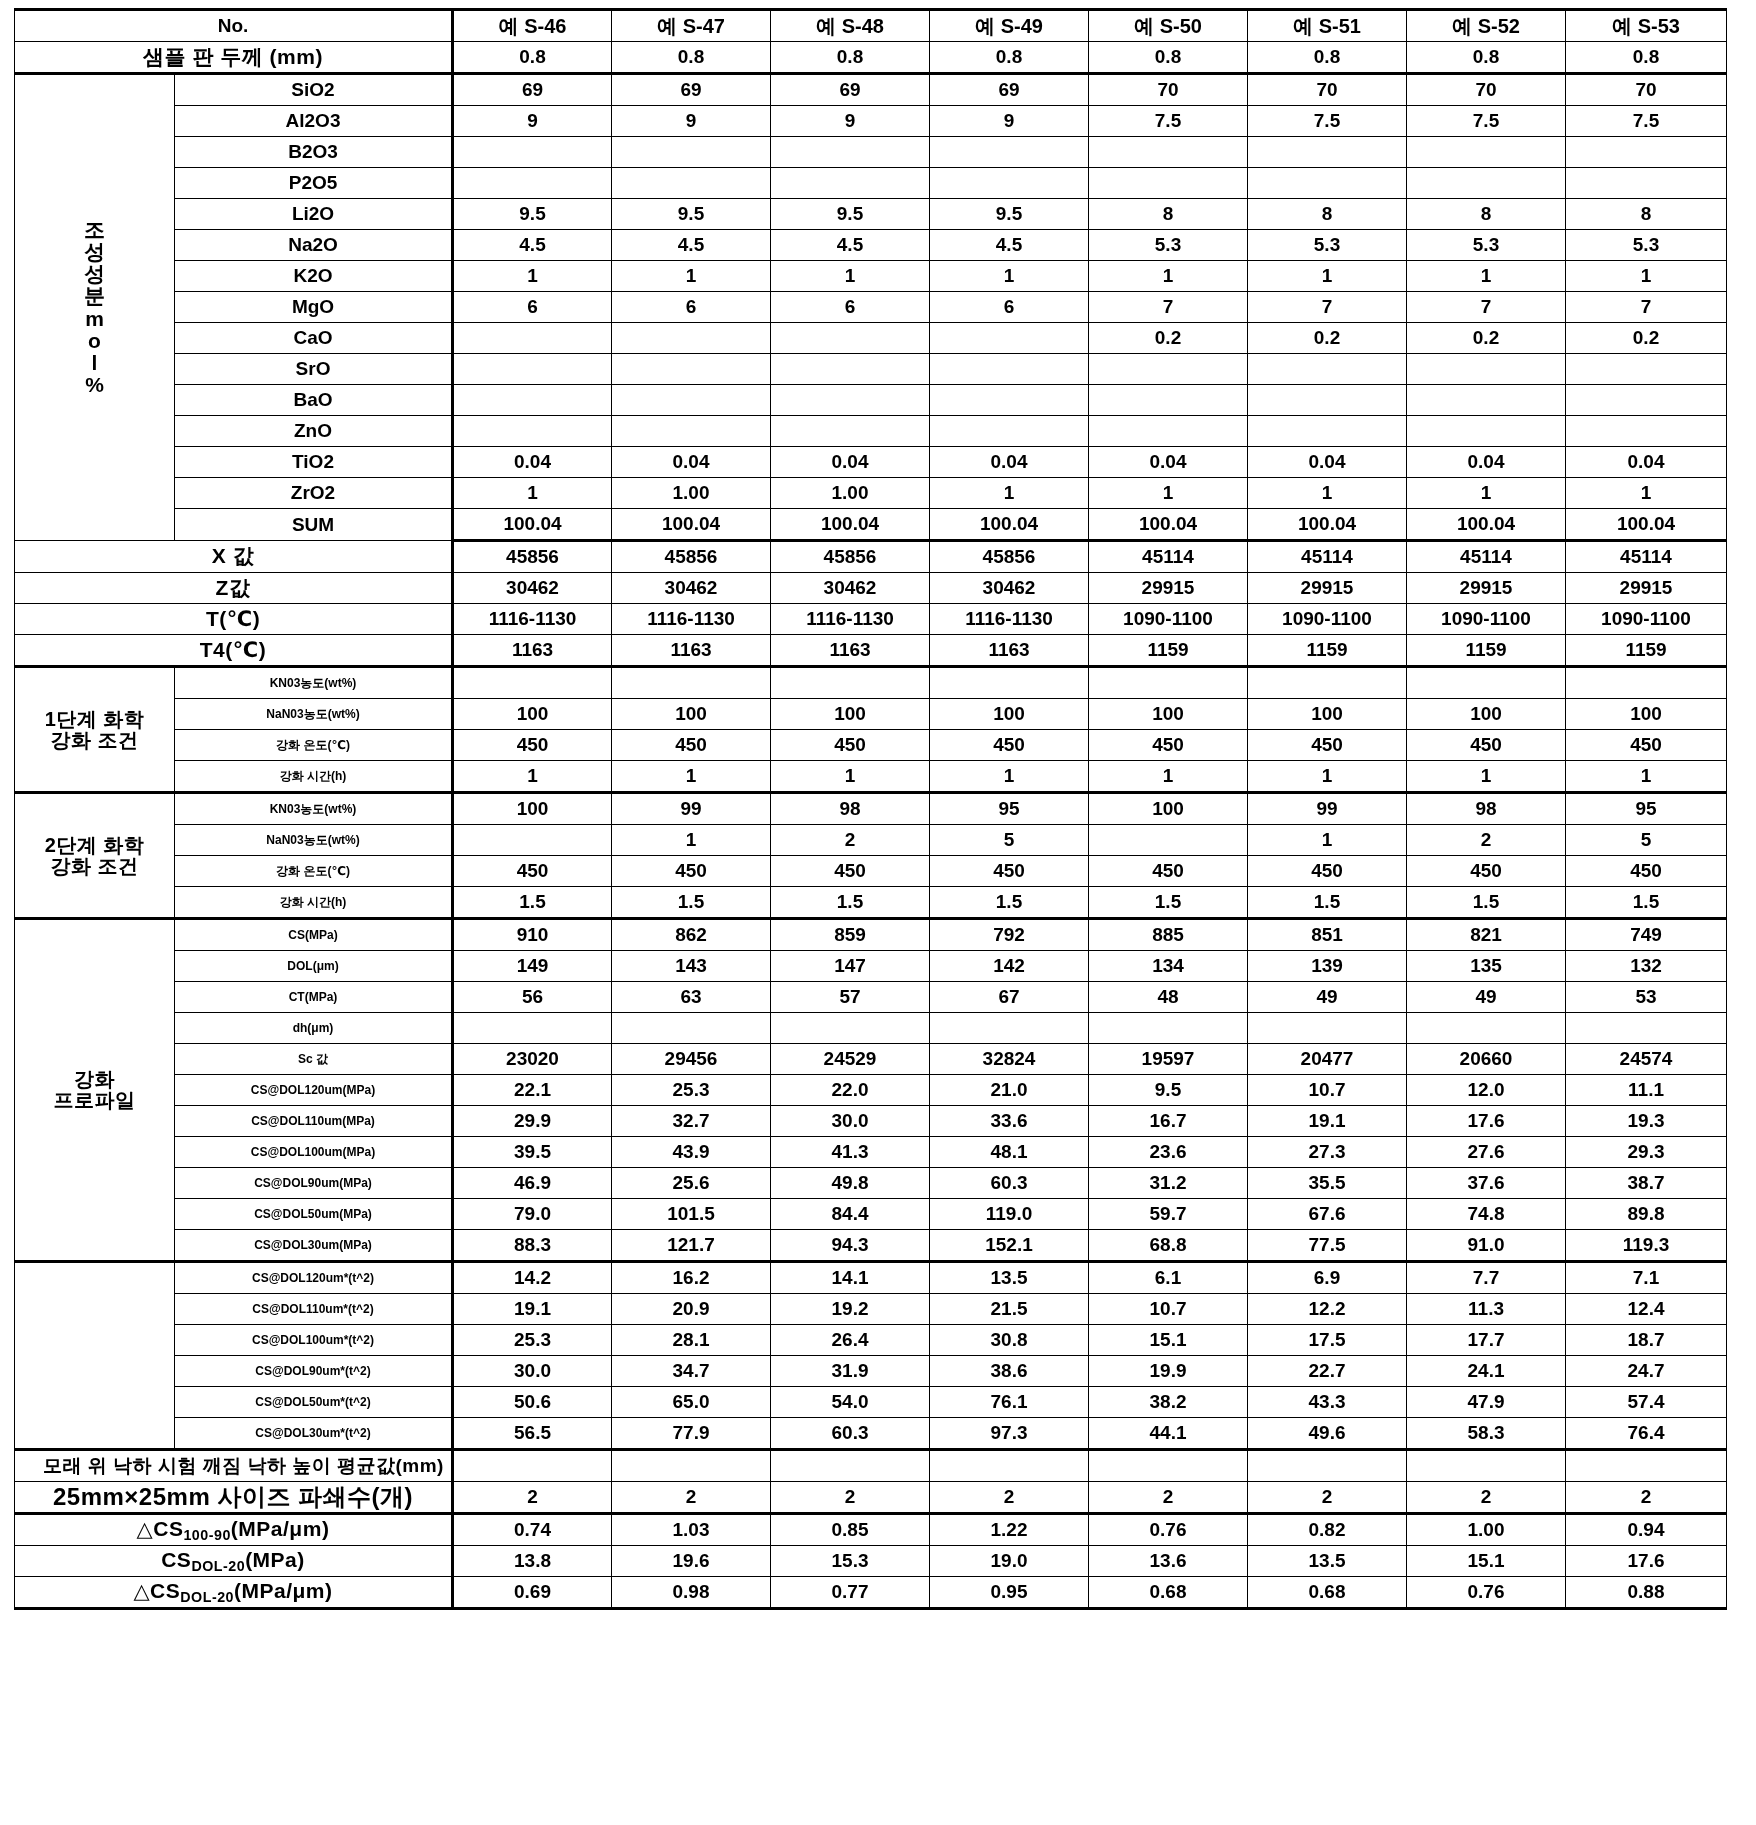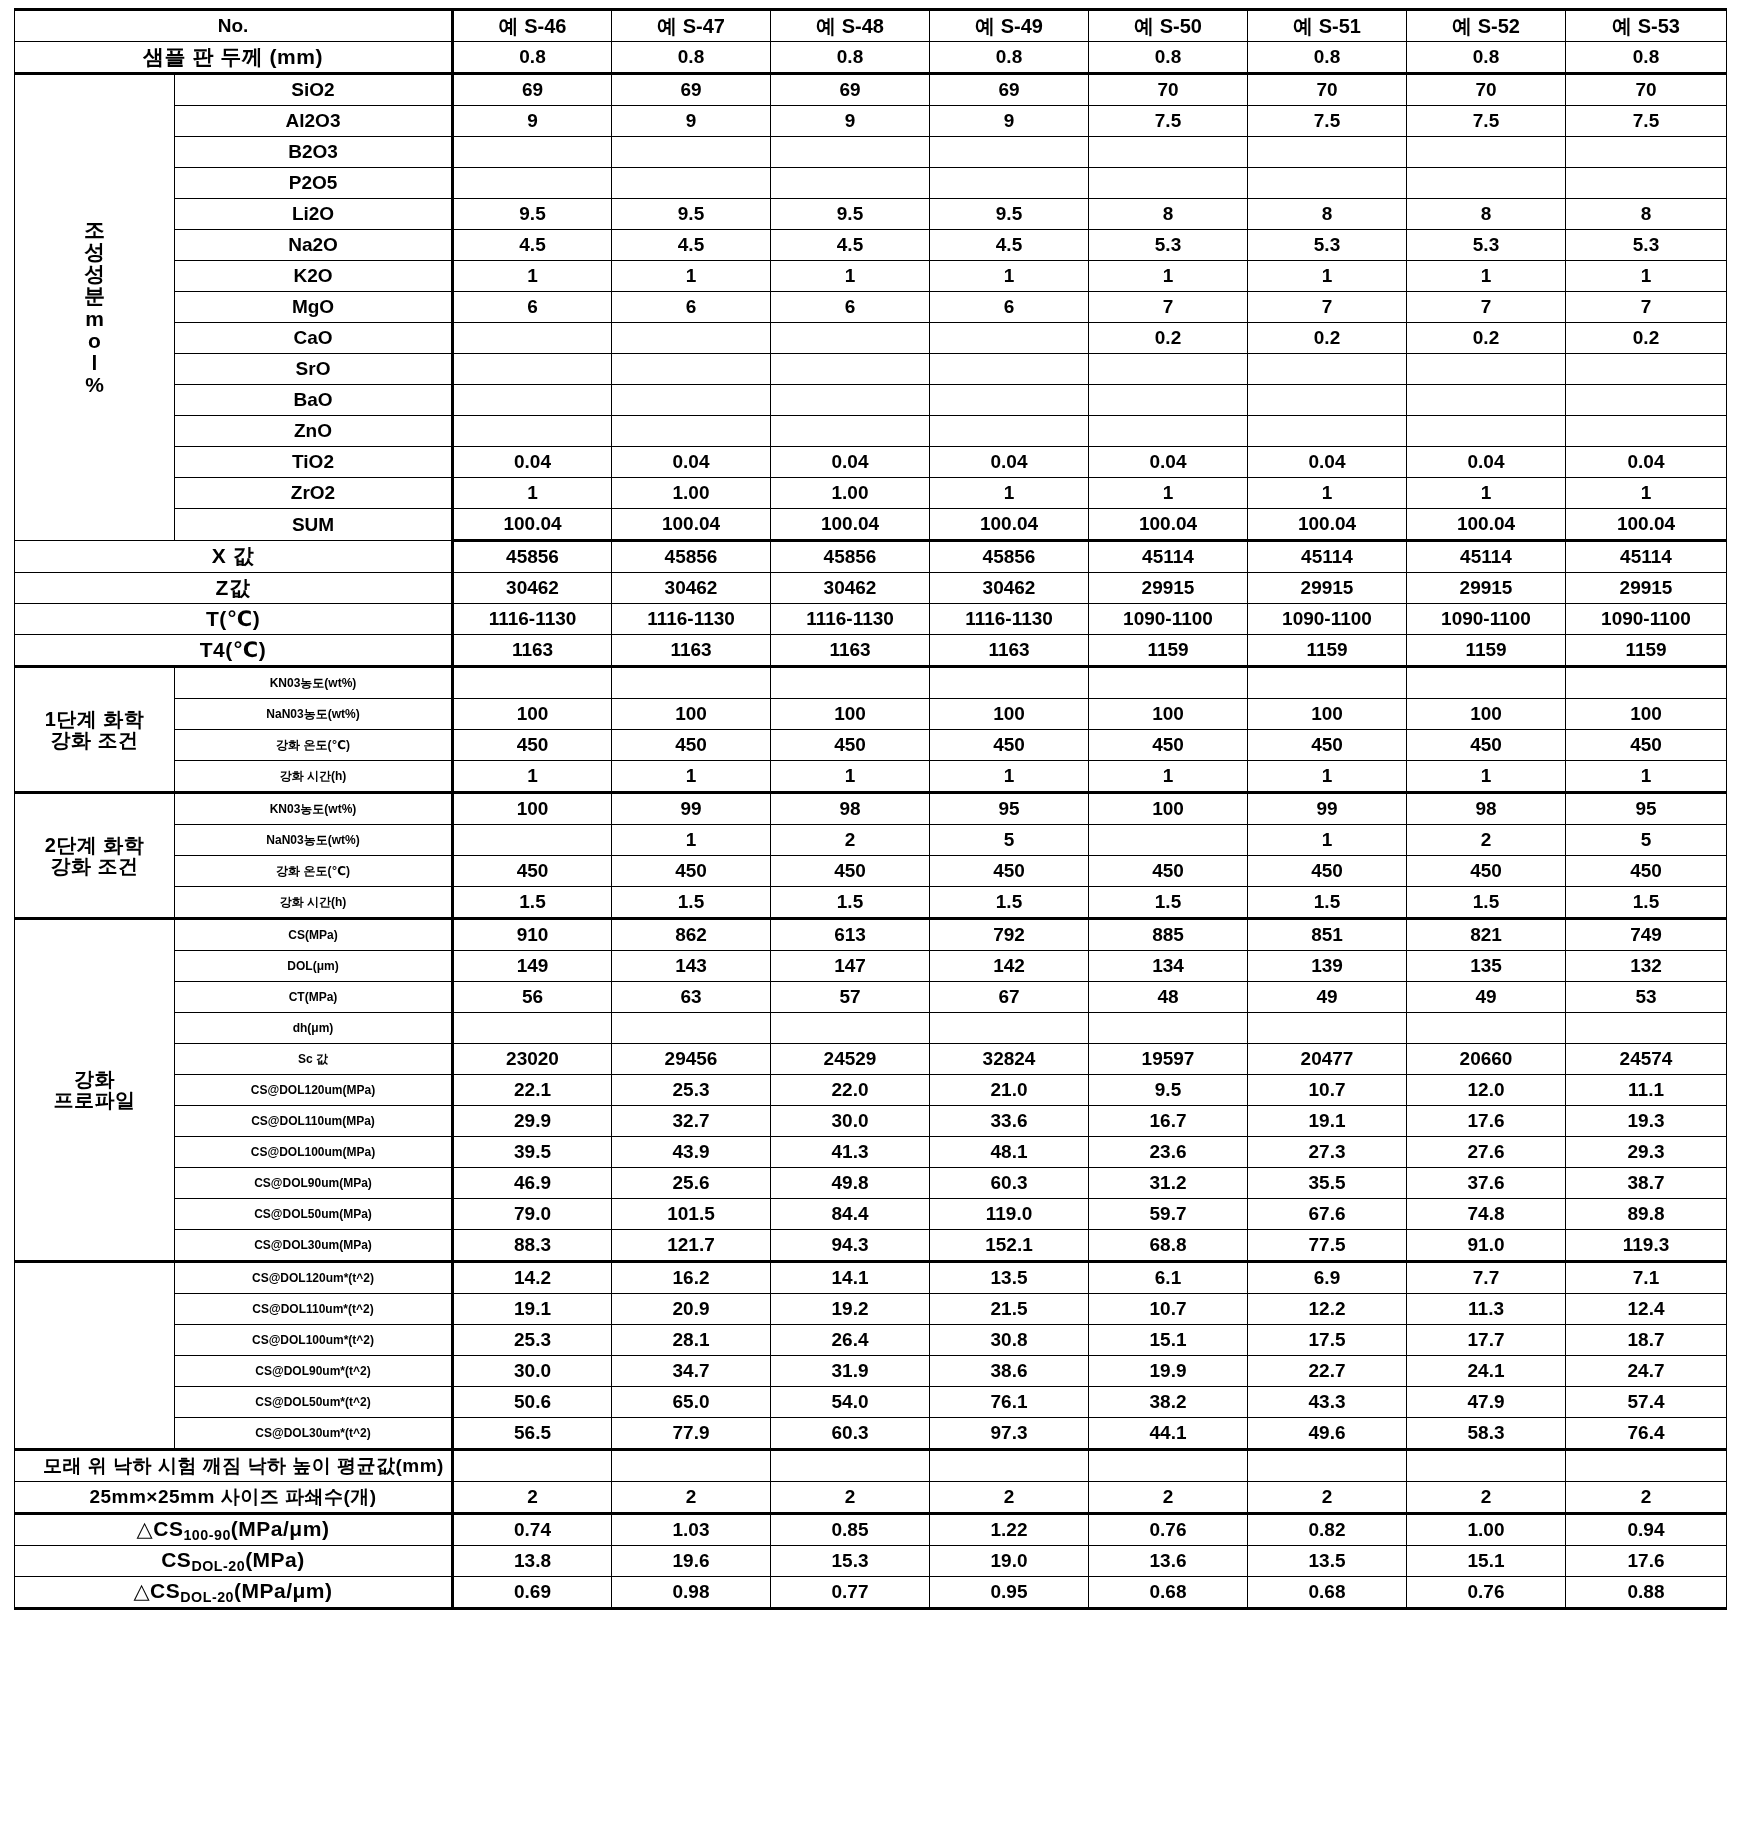--- a/index.html
+++ b/index.html
@@ -425,21 +425,21 @@
           <td class="numcell">1.5</td>
           <td class="numcell">1.5</td>
           <td class="numcell">1.5</td>
           <td class="numcell">1.5</td>
         </tr>
         <tr>
           <td class="grp twoline thick-top" rowspan="11">강화<br>프로파일</td>
           <td class="lbl-left thick-top">CS(MPa)</td>
           <td class="numcell thick-top thick-left">910</td>
           <td class="numcell thick-top">862</td>
-          <td class="numcell thick-top">613</td>
+          <td class="numcell thick-top">859</td>
           <td class="numcell thick-top">792</td>
           <td class="numcell thick-top">885</td>
           <td class="numcell thick-top">851</td>
           <td class="numcell thick-top">821</td>
           <td class="numcell thick-top">749</td>
         </tr>
         <tr>
           <td class="lbl-left">DOL(μm)</td>
           <td class="numcell thick-left">149</td>
           <td class="numcell">143</td>
@@ -621,21 +621,21 @@
           <td class="numcell thick-top thick-left"></td>
           <td class="numcell thick-top"></td>
           <td class="numcell thick-top"></td>
           <td class="numcell thick-top"></td>
           <td class="numcell thick-top"></td>
           <td class="numcell thick-top"></td>
           <td class="numcell thick-top"></td>
           <td class="numcell thick-top"></td>
         </tr>
         <tr>
-          <td class="grp small" colspan="2" style="font-size:19px;">25mm×25mm 사이즈 파쇄수(개)</td>
+          <td class="grp small" colspan="2" style="font-size:24px;">25mm×25mm 사이즈 파쇄수(개)</td>
           <td class="numcell thick-left">2</td>
           <td class="numcell">2</td>
           <td class="numcell">2</td>
           <td class="numcell">2</td>
           <td class="numcell">2</td>
           <td class="numcell">2</td>
           <td class="numcell">2</td>
           <td class="numcell">2</td>
         </tr>
         <tr>

